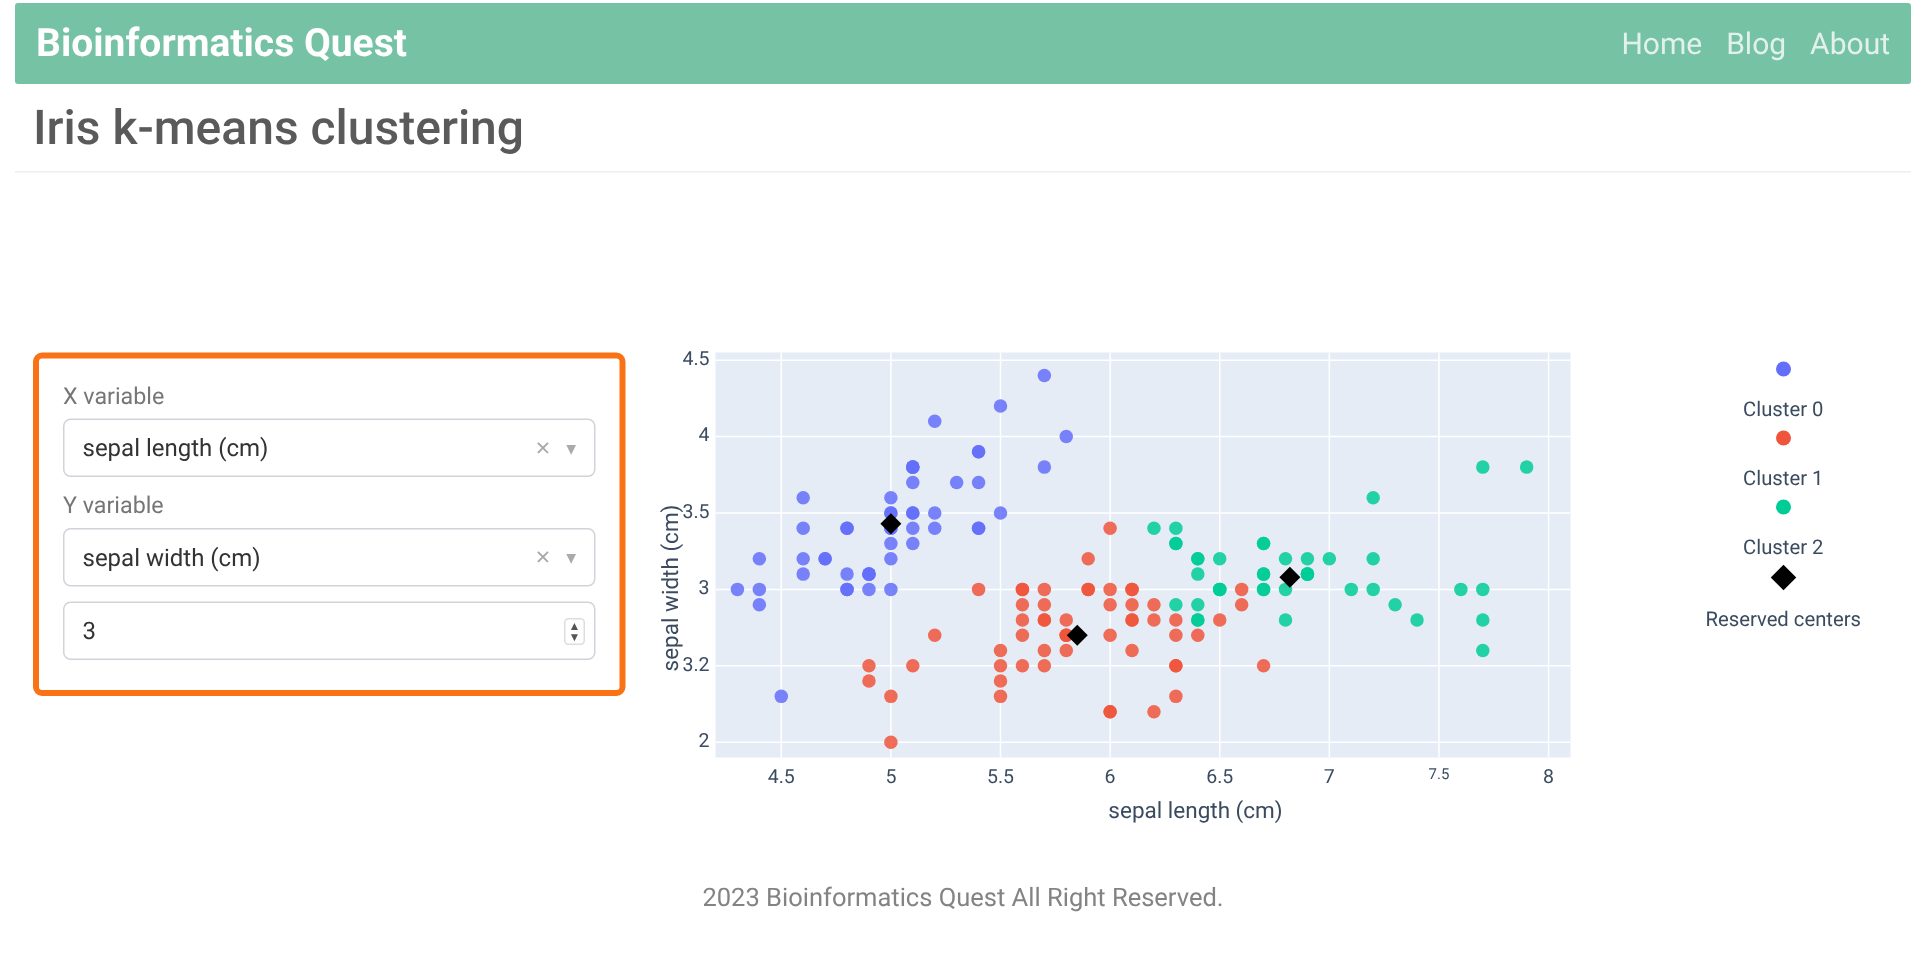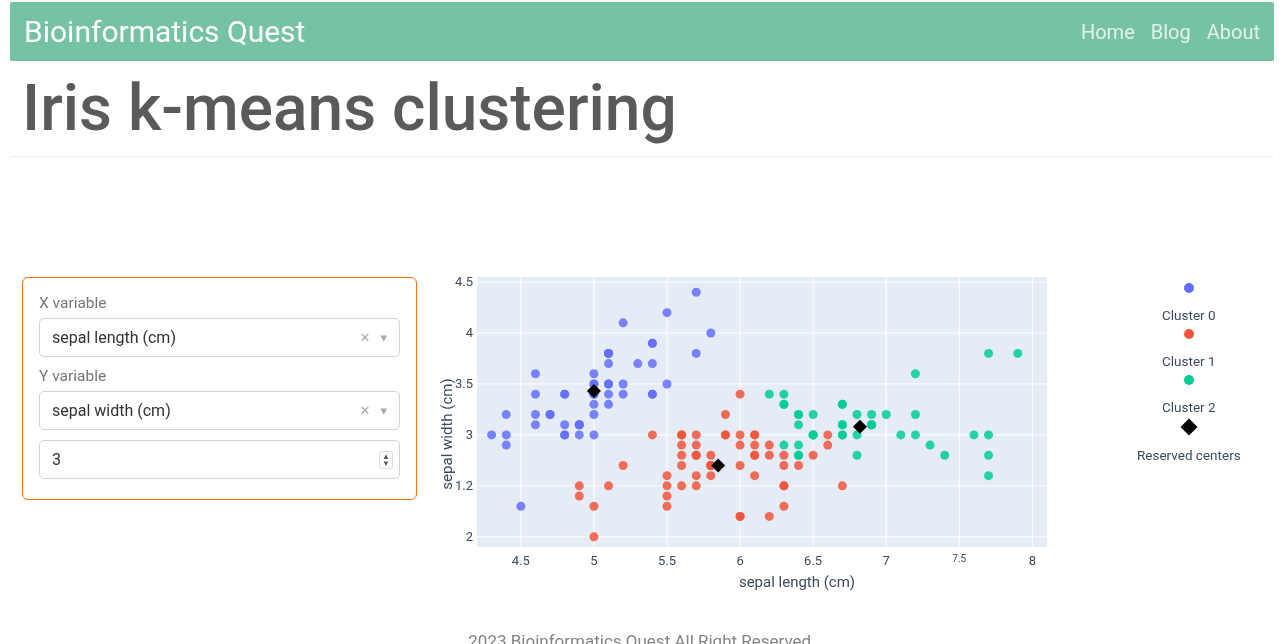--- a/index.html
+++ b/index.html
@@ -13,51 +13,51 @@
     background: #75c2a5;
     color: #fff;
     display: flex;
     align-items: center;
     justify-content: space-between;
     padding: 12px 14px;
     border-radius: 2px;
     margin-bottom: 8px;
   }
   .brand {
-    font-size: 30px;
-    font-weight: 400;
+    font-size: 26px;
+    font-weight: 700;
     color: #fff;
     text-align: right;
   }
   .nav-links {
     display: flex;
     gap: 16px;
   }
   .nav-links a {
     color: #f0f7f4;
     text-decoration: none;
     font-size: 20px;
     opacity: 0.9;
   }
   .page-title {
-    font-size: 64px;
+    font-size: 32px;
     font-weight: 500;
     color: #5a5a5a;
     padding: 2px 12px 10px 12px;
     border-bottom: 1px solid #eee;
     margin-bottom: 120px;
   }
   .content {
     display: flex;
     gap: 60px;
     padding: 0 12px;
     align-items: flex-start;
   }
   .panel {
-    border: 1px solid #f97316;
+    border: 4px solid #f97316;
     border-radius: 6px;
     padding: 16px 16px 20px 16px;
     width: 395px;
     flex-shrink: 0;
   }
   .panel label {
     display: block;
     color: #767676;
     font-size: 15.5px;
     margin-bottom: 6px;
@@ -390,21 +390,21 @@
       <div class="xlabel">sepal length (cm)</div>
     <span style="position: absolute; font-size: 13px; color: rgb(59, 75, 95); top: 276px; left: 43.8462px; transform: translateX(-50%);">4.5</span>
         <span style="position: absolute; font-size: 13px; color: rgb(59, 75, 95); top: 276px; left: 116.923px; transform: translateX(-50%);">5</span>
         <span style="position: absolute; font-size: 13px; color: rgb(59, 75, 95); top: 276px; left: 190px; transform: translateX(-50%);">5.5</span>
         <span style="position: absolute; font-size: 13px; color: rgb(59, 75, 95); top: 276px; left: 263.077px; transform: translateX(-50%);">6</span>
         <span style="position: absolute; font-size: 13px; color: rgb(59, 75, 95); top: 276px; left: 336.154px; transform: translateX(-50%);">6.5</span>
         <span style="position: absolute; font-size: 13px; color: rgb(59, 75, 95); top: 276px; left: 409.231px; transform: translateX(-50%);">7</span>
         <span style="position: absolute; font-size: 10px; color: rgb(59, 75, 95); top: 276px; left: 482.308px; transform: translateX(-50%);">7.5</span>
         <span style="position: absolute; font-size: 13px; color: rgb(59, 75, 95); top: 276px; left: 555.385px; transform: translateX(-50%);">8</span>
         <span style="position: absolute; font-size: 13px; color: rgb(59, 75, 95); right: 578px; left: -28px; text-align: right; width: 24px; top: 251.811px;">2</span>
-        <span style="position: absolute; font-size: 13px; color: rgb(59, 75, 95); right: 578px; left: -28px; text-align: right; width: 24px; top: 200.868px;">1.2</span>
+        <span style="position: absolute; font-size: 13px; color: rgb(59, 75, 95); right: 578px; left: -28px; text-align: right; width: 24px; top: 200.868px;">3.2</span>
         <span style="position: absolute; font-size: 13px; color: rgb(59, 75, 95); right: 578px; left: -28px; text-align: right; width: 24px; top: 149.925px;">3</span>
         <span style="position: absolute; font-size: 13px; color: rgb(59, 75, 95); right: 578px; left: -28px; text-align: right; width: 24px; top: 98.9811px;">3.5</span>
         <span style="position: absolute; font-size: 13px; color: rgb(59, 75, 95); right: 578px; left: -28px; text-align: right; width: 24px; top: 48.0377px;">4</span>
         <span style="position: absolute; font-size: 13px; color: rgb(59, 75, 95); right: 578px; left: -28px; text-align: right; width: 24px; top: -2.90566px;">4.5</span>
       </div>
 
     <div class="legend">
       <div class="legend-row">
         <span class="legend-swatch" style="background:#636efa"></span>
         <span>Cluster 0</span>

